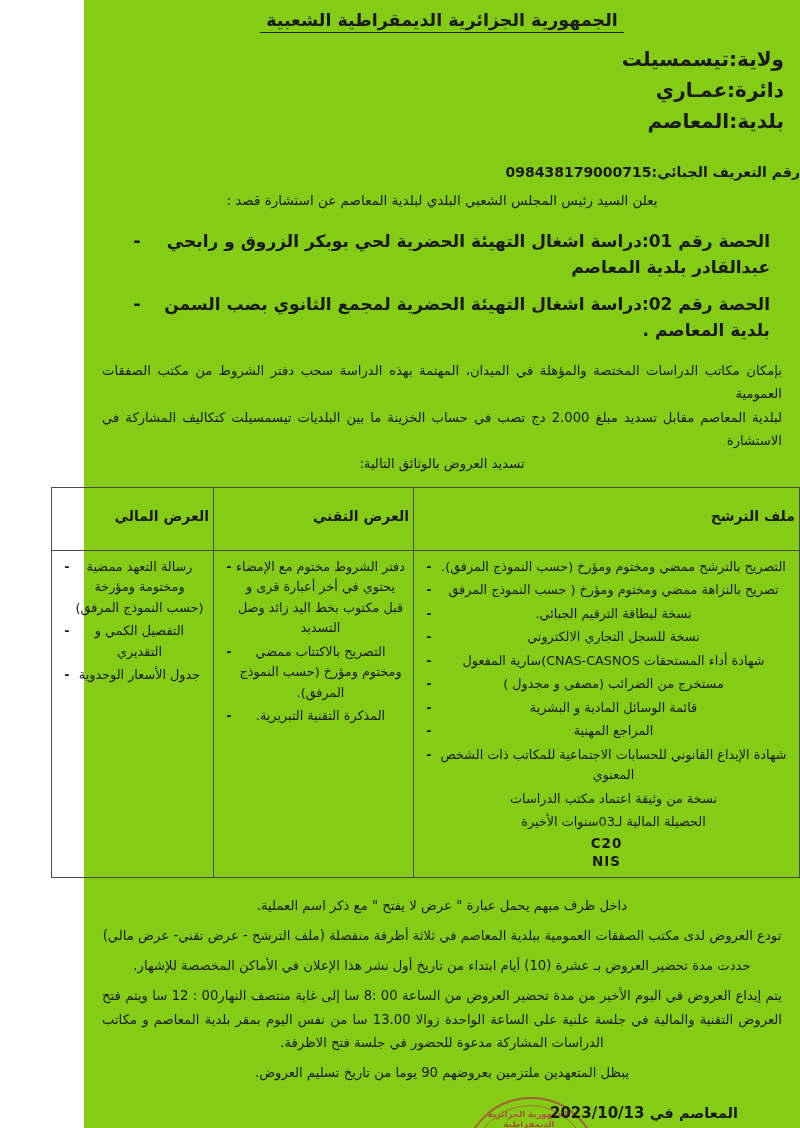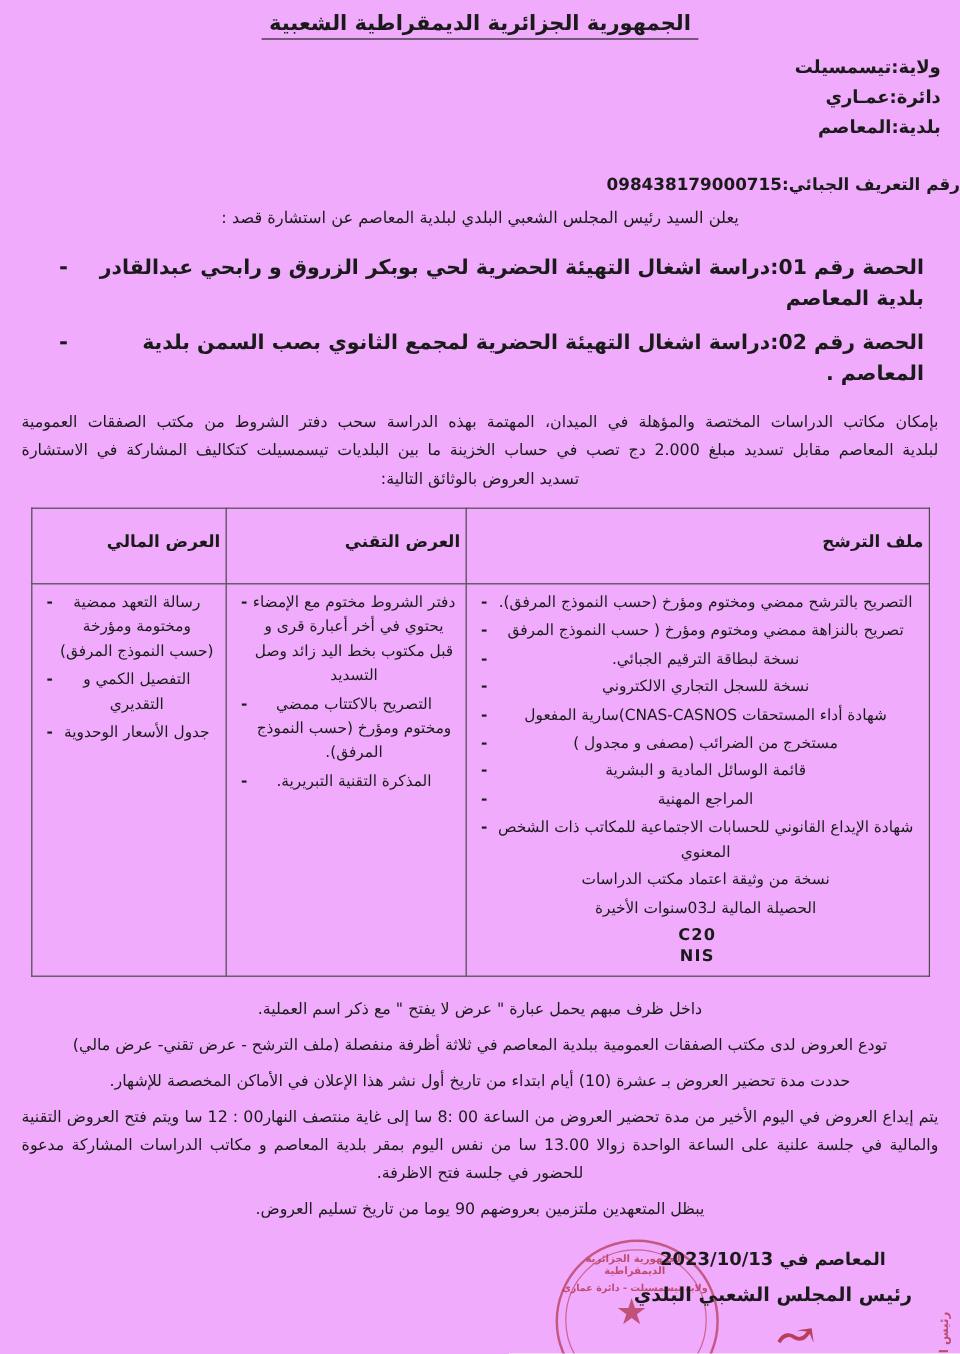--- a/index.html
+++ b/index.html
@@ -10,25 +10,25 @@
   body {
     width: 800px;
     height: 1128px;
     position: relative;
     font-family: "DejaVu Sans", sans-serif;
     color: #1a1a1a;
     overflow: hidden;
   }
   .page {
     position: relative;
-    width: 800px;
+    width: 716px;
     height: 1128px;
     padding: 0;
     box-sizing: border-box;
-    background: #f0abfc;
+    background: #84cc16;
   }
 
   
   .doc-header {
     text-align: center;
     padding-top: 10px;
   }
   .republic {
     font-size: 17.5px;
     font-weight: bold;
@@ -39,24 +39,24 @@
   }
 
   .admin-block {
     margin-top: 14px;
     padding-left: 0;
     padding-right: 0;
     text-align: right;
     direction: rtl;
   }
   .admin-line {
-    font-size: 15px;
-    font-weight: bold;
-    margin: 0 0 7px 0;
-    padding-right: 16px;
+    font-size: 20px;
+    font-weight: bold;
+    margin: 0 12px 7px 0;
+    padding-right: 4px;
     text-align: right;
     padding-left: 0;
   }
   .admin-inner {
     width: 340px;
     margin-left: auto;
     margin-right: 0;
     padding-right: 0;
   }
   .admin-line .dotted {

